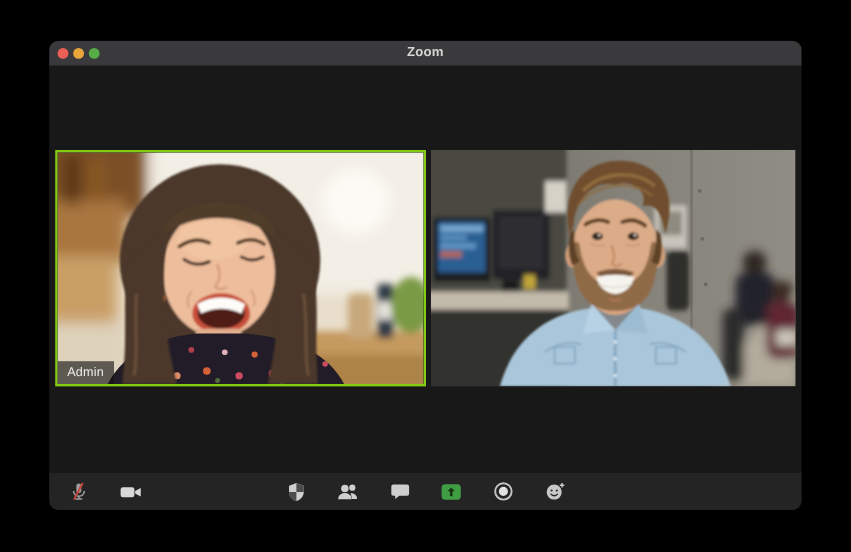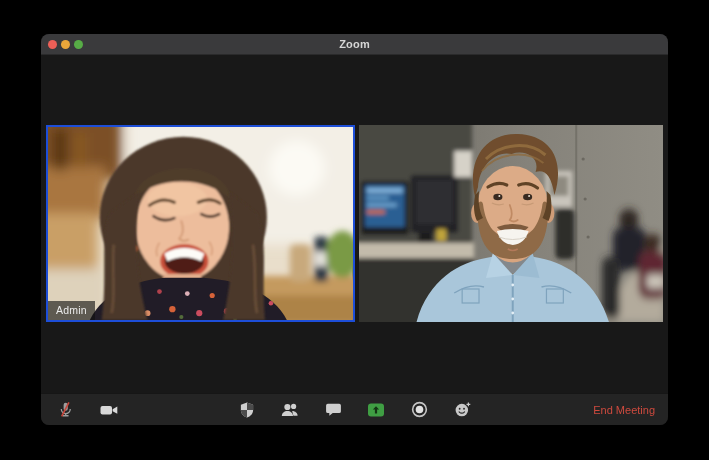--- a/index.html
+++ b/index.html
@@ -17,21 +17,21 @@
   .titlebar{
     position:absolute;top:0;left:0;right:0;height:20px;background:#3a3a3c;
     border-bottom:1px solid #2a2a2b;display:flex;align-items:center;justify-content:center;
   }
   .traffic{position:absolute;left:7px;top:0;height:100%;display:flex;align-items:center;gap:4px;}
   .traffic button{width:9px;height:9px;border-radius:50%;border:none;padding:0;cursor:pointer;}
   .title-text{font-size:11px;color:#d6d6d6;font-weight:700;letter-spacing:.2px;}
   
   .tiles{position:absolute;top:91px;left:5px;right:5px;height:197px;display:flex;gap:4px;}
   .tile{position:relative;flex:1;background:#101010;overflow:hidden;}
-  .tile.active{border:2px solid #1d4ed8;}
+  .tile.active{border:2px solid #84cc16;}
   .tile svg.scene{display:block;width:100%;height:100%;}
   .name-tag{
     position:absolute;left:0;bottom:0;background:rgba(16,16,16,.62);
     color:#ebebeb;font-size:10.5px;line-height:1;padding:4px 8px 5px;
     letter-spacing:.2px;
   }
   
   .toolbar{
     position:absolute;left:0;right:0;bottom:0;height:31px;background:#242424;
     border-top:1px solid #161616;
@@ -311,18 +311,15 @@
         <svg width="19" height="19" viewBox="0 0 20 20">
           <circle cx="9.3" cy="10.6" r="6.6" fill="#c9c9c9"></circle>
           <circle cx="7" cy="9.2" r=".95" fill="#262626"></circle>
           <circle cx="11.6" cy="9.2" r=".95" fill="#262626"></circle>
           <path d="M6.4 12.4 c1.7 1.7 4.1 1.7 5.8 0" stroke="#262626" stroke-width="1.2" fill="none" stroke-linecap="round"></path>
           <path d="M16.2 2.6 v4 M14.2 4.6 h4" stroke="#c9c9c9" stroke-width="1.3"></path>
         </svg>
       </button>
     </div>
 
-    <div class="tb-right">
-      <button class="end-meeting">End Meeting</button>
-    </div>
   </div>
 
 </div>
 
 </body></html>

